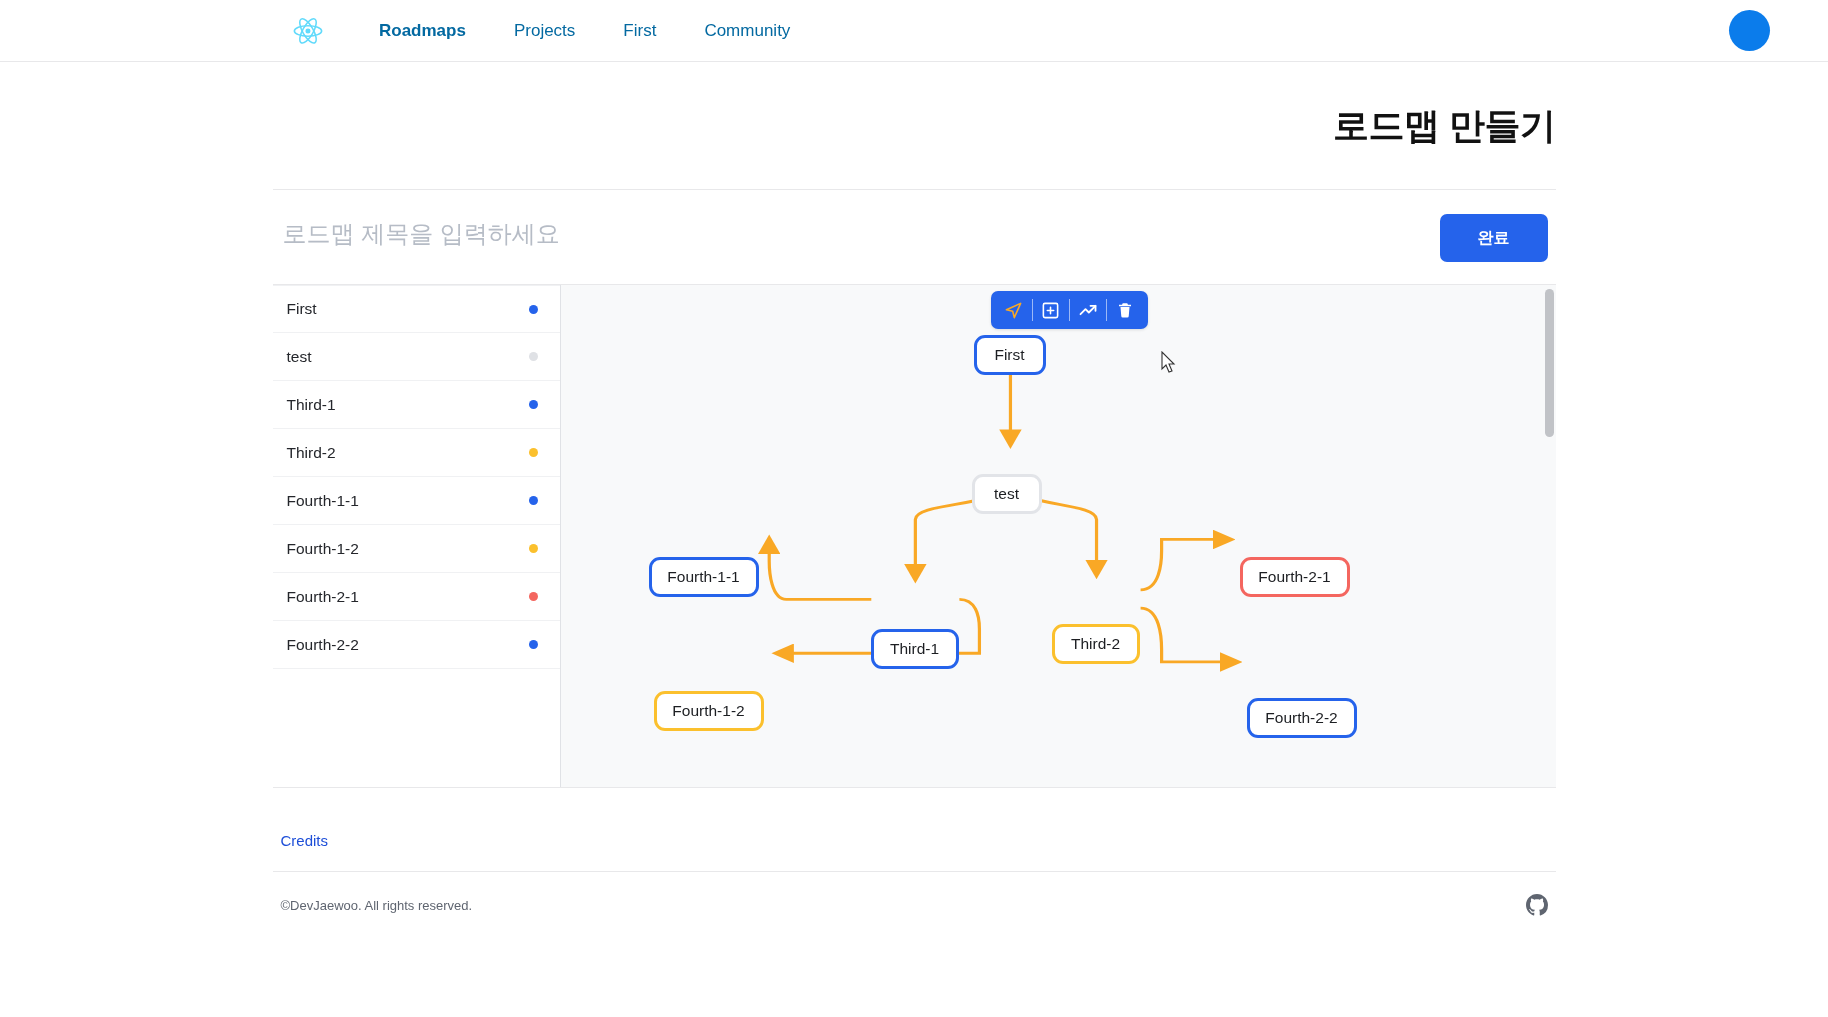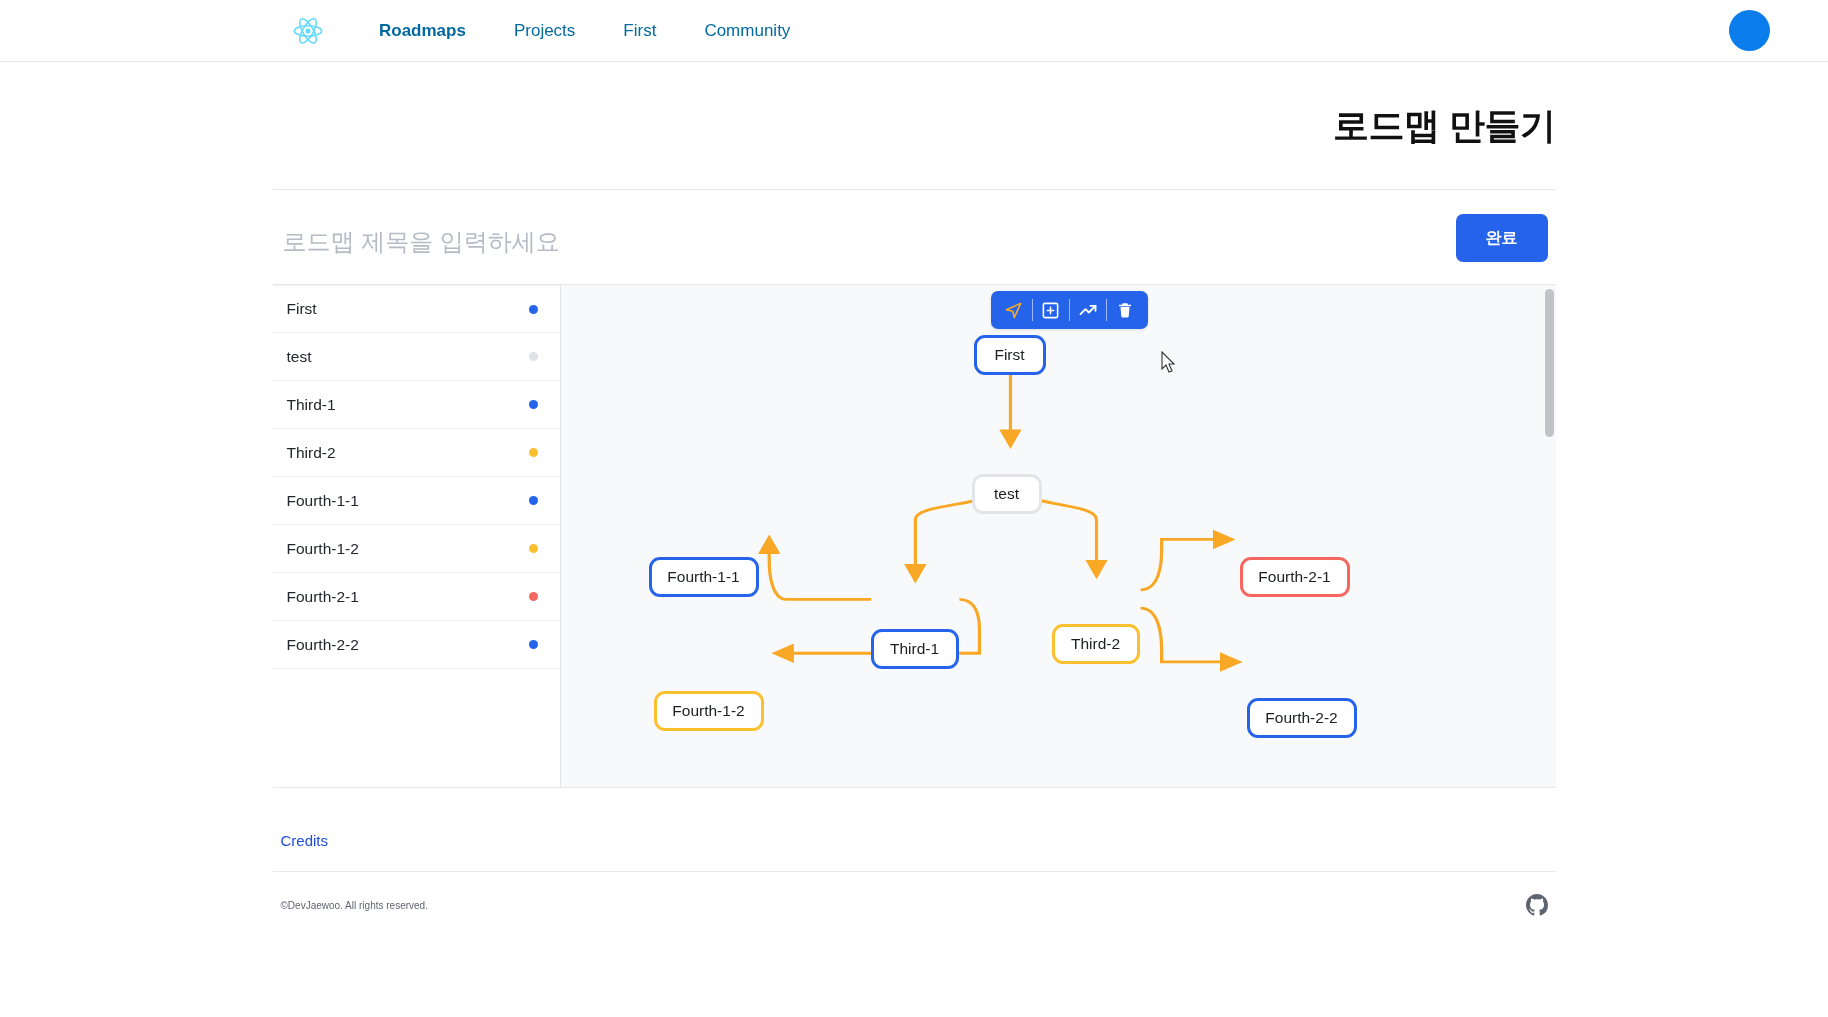--- a/index.html
+++ b/index.html
@@ -61,21 +61,21 @@
     font-weight: 600;
     color: #111;
     padding: 40px 0 38px;
     letter-spacing: -0.5px;
   }
   .divider { height: 1px; background: #e8e8ea; width: 100%; }
 
   
   .title-row {
     display: flex;
-    align-items: flex-end;
+    align-items: flex-start;
     padding: 24px 8px 22px 8px;
     gap: 24px;
   }
   .title-input {
     flex: 1 1 auto;
     border: none;
     outline: none;
     font-size: 24px;
     color: #202124;
     font-family: "Liberation Sans", sans-serif;
@@ -83,21 +83,21 @@
     padding: 6px 2px;
   }
   .title-input::placeholder { color: #b6bcc6; }
   .done-btn {
     background: #2563eb;
     color: #fff;
     border: none;
     border-radius: 7px;
     font-size: 16px;
     font-weight: 600;
-    width: 92px;
+    width: 108px;
     height: 48px;
     cursor: pointer;
     font-family: "Liberation Sans", sans-serif;
   }
 
   
   .editor {
     display: flex;
     height: 504px;
     border-top: 1px solid #e8e8ea;
@@ -194,21 +194,21 @@
   .credits {
     font-size: 15px;
     color: #1d4ed8;
     padding: 6px 8px 22px 8px;
   }
   .footer-bottom {
     display: flex;
     align-items: center;
     justify-content: space-between;
     padding: 22px 8px 0 8px;
-    font-size: 10px;
+    font-size: 13px;
     color: #5f6570;
   }
   .gh-icon { width: 22px; height: 22px; cursor: pointer; }
 </style>
 </head>
 <body>
 
 <div class="header">
   <div class="header-inner">
     <svg class="logo" viewBox="0 0 841.9 595.3">

